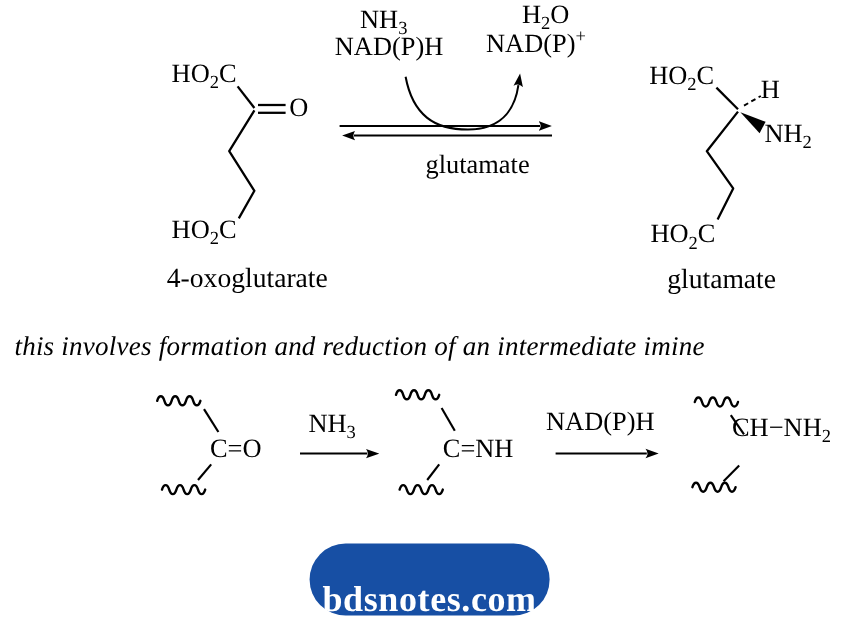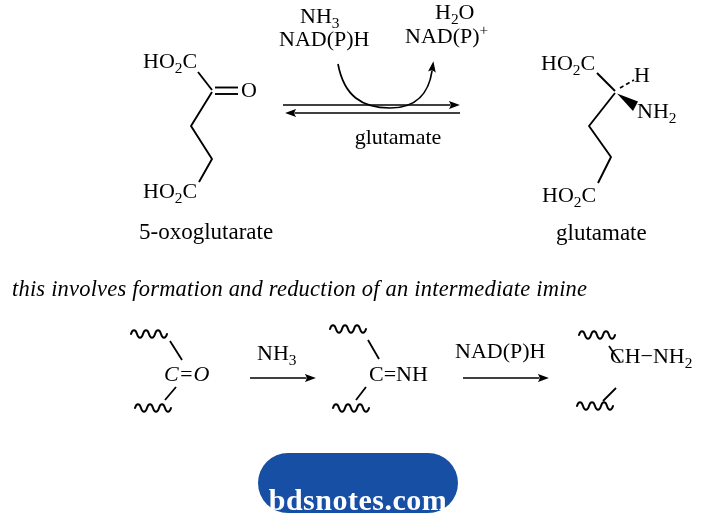--- a/index.html
+++ b/index.html
@@ -79,40 +79,40 @@
 
     <g stroke="#000" stroke-width="1.7" fill="none">
       <path d="M250,378 L306,378" marker-end="url(#ah)"></path>
       <path d="M463,378 L539,378" marker-end="url(#ah)"></path>
     </g>
   </svg>
 
   <div class="t" style="left:143px; top:49px;">HO<sub>2</sub>C</div>
   <div class="t" style="left:241px; top:78px;">O</div>
   <div class="t" style="left:143px; top:179px;">HO<sub>2</sub>C</div>
-  <div class="t name" style="left:139px; top:220px;">5-oxoglutarate</div>
+  <div class="t name" style="left:139px; top:220px;">4-oxoglutarate</div>
 
   <div class="t" style="left:300px; top:4px;">NH<sub>3</sub></div>
   <div class="t" style="left:279px; top:27px;">NAD(P)H</div>
   <div class="t" style="left:435px; top:0px;">H<sub>2</sub>O</div>
   <div class="t" style="left:405px; top:24px;">NAD(P)<sup>+</sup></div>
 
   <div class="enzyme-block">
     <div>glutamate</div>
   </div>
 
   <div class="t" style="left:541px; top:51px;">HO<sub>2</sub>C</div>
   <div class="t" style="left:634px; top:63px;">H</div>
   <div class="t" style="left:637px; top:99px;">NH<sub>2</sub></div>
   <div class="t" style="left:542px; top:183px;">HO<sub>2</sub>C</div>
   <div class="t name" style="left:556px; top:221px;">glutamate</div>
 
   <div class="t note" style="left:12px; top:277px;">this involves formation and reduction of an intermediate imine</div>
 
-  <div class="t" style="left:164px; top:362px;font-style:italic;">C=O</div>
+  <div class="t" style="left:175px; top:362px;">C=O</div>
   <div class="t" style="left:257px; top:341px;">NH<sub>3</sub></div>
   <div class="t" style="left:369px; top:362px;">C=NH</div>
   <div class="t" style="left:455px; top:339px;">NAD(P)H</div>
   <div class="t" style="left:610px; top:344px;">CH−NH<sub>2</sub></div>
 
   <div class="badge" style="background: rgb(23, 79, 164);">
     <span style="color: rgb(255, 255, 255);">bdsnotes.com</span>
   </div>
 
 </div>

